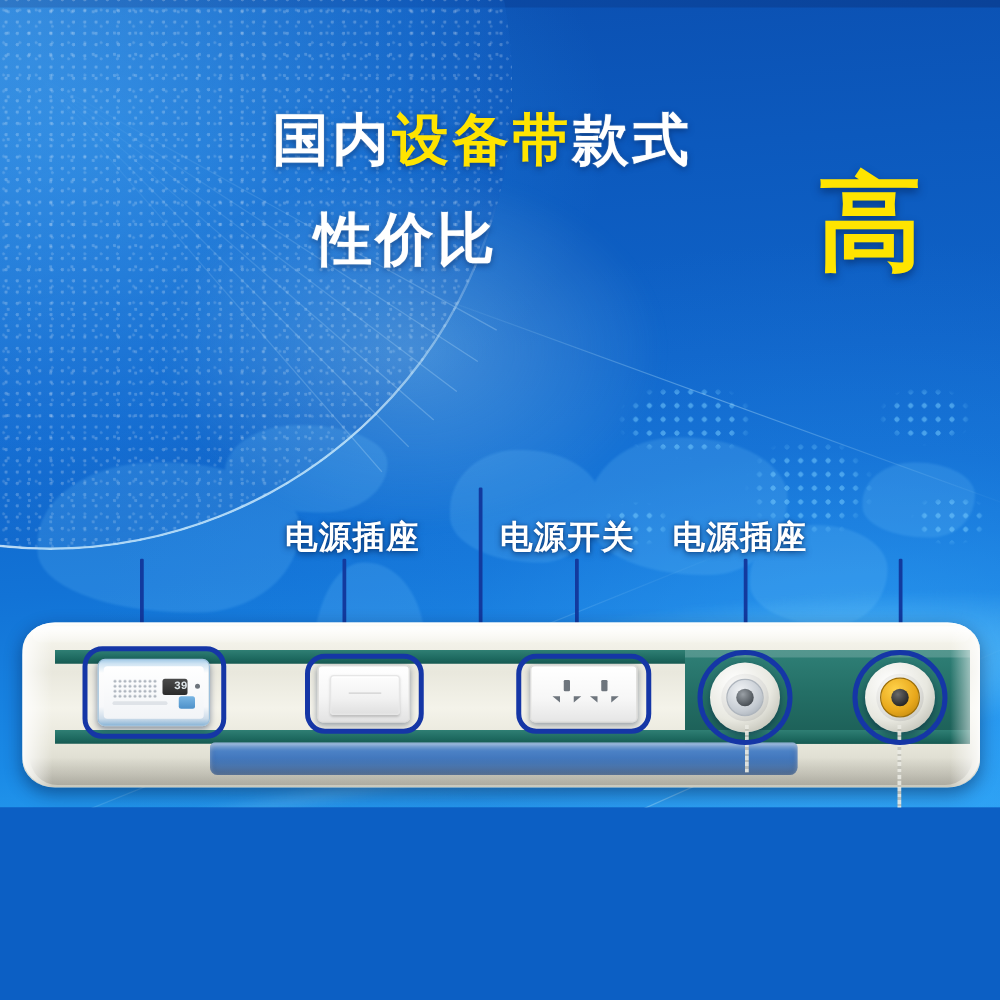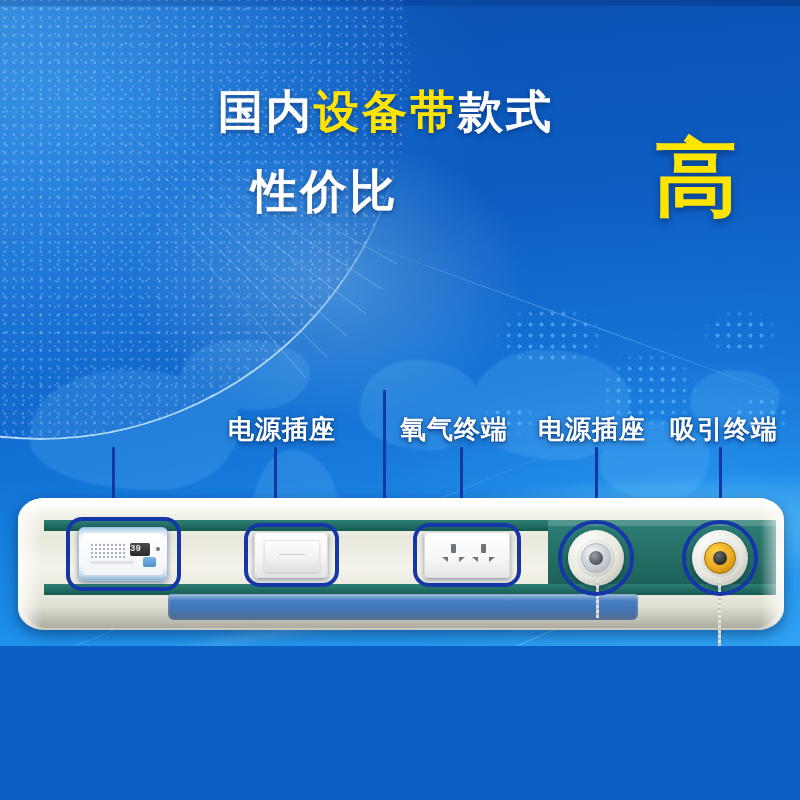--- a/index.html
+++ b/index.html
@@ -172,21 +172,21 @@
   .ic-face{ position:absolute; left:4px; top:5px; right:4px; bottom:5px; background:linear-gradient(180deg,#ffffff,#f2f4f7); border-radius:3px; }
   .ic-grille{
     position:absolute; left:7px; top:10px; width:36px; height:16px;
     background-image:radial-gradient(circle, #9aa3ae 0 .9px, rgba(0,0,0,0) 1.2px);
     background-size:4px 4px; opacity:.85;
   }
   .ic-lcd{
     position:absolute; left:47px; top:10px; width:20px; height:13px;
     background:linear-gradient(180deg,#4a4a4a,#2b2b2b);
     border-radius:2px;
-    color:#dfe6ea; font-size:9px; font-weight:bold; line-height:13px; text-align:left;
+    color:#dfe6ea; font-size:9px; font-weight:bold; line-height:13px; text-align:right;
     font-family:"Liberation Mono","DejaVu Sans Mono",monospace;
   }
   .ic-led{ position:absolute; left:73px; top:14px; width:4px; height:4px; border-radius:50%; background:#6d747c; }
   .ic-btn{ position:absolute; right:7px; bottom:8px; width:13px; height:10px; border-radius:2px; background:linear-gradient(180deg,#79b6e4,#4e91c9); }
   .ic-slot{ position:absolute; left:7px; bottom:11px; width:44px; height:3px; background:#dfe3e8; border-radius:2px; }
 
   
   .switch{
     position:absolute; left:254px; top:532px; width:74px; height:46px; border-radius:4px;
     background:linear-gradient(180deg,#ffffff,#f6f6f6 55%,#e3e3e3);
@@ -305,23 +305,22 @@
     <div class="hl-line hl1">
       <span class="w">国内</span><span class="y">设备带</span><span class="w">款式</span>
     </div>
     <div class="hl-line hl2">
       <span class="w">性价比</span>
     </div>
   </div>
   <div class="hl-big">高</div>
 
   <div class="callout" style="left:228px; top:412px; font-size:26px;">电源插座</div>
-  <div class="callout" style="left:400px; top:412px; font-size:26px;">氧气终端</div>
+  <div class="callout" style="left:400px; top:412px; font-size:26px;">电源开关</div>
   <div class="callout" style="left:538px; top:412px; font-size:26px;">电源插座</div>
-  <div class="callout" style="left:670px; top:412px; font-size:26px;">吸引终端</div>
 
   <div class="lead" style="left:112px; top:447px; height:74px;"></div>
   <div class="lead" style="left:274px; top:447px; height:85px;"></div>
   <div class="lead" style="left:383px; top:390px; height:215px;"></div>
   <div class="lead" style="left:460px; top:447px; height:85px;"></div>
   <div class="lead" style="left:595px; top:447px; height:78px;"></div>
   <div class="lead" style="left:719px; top:447px; height:78px;"></div>
 
   <div class="panel">
     <div class="panel-body"></div>

